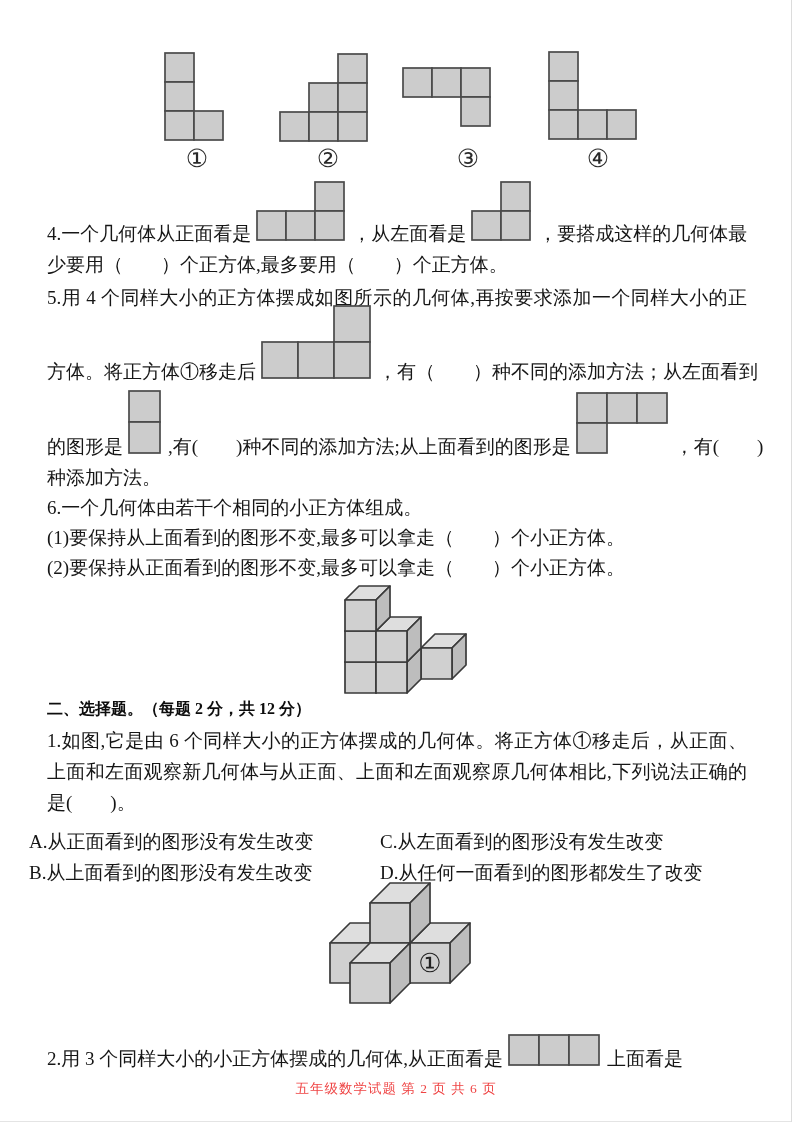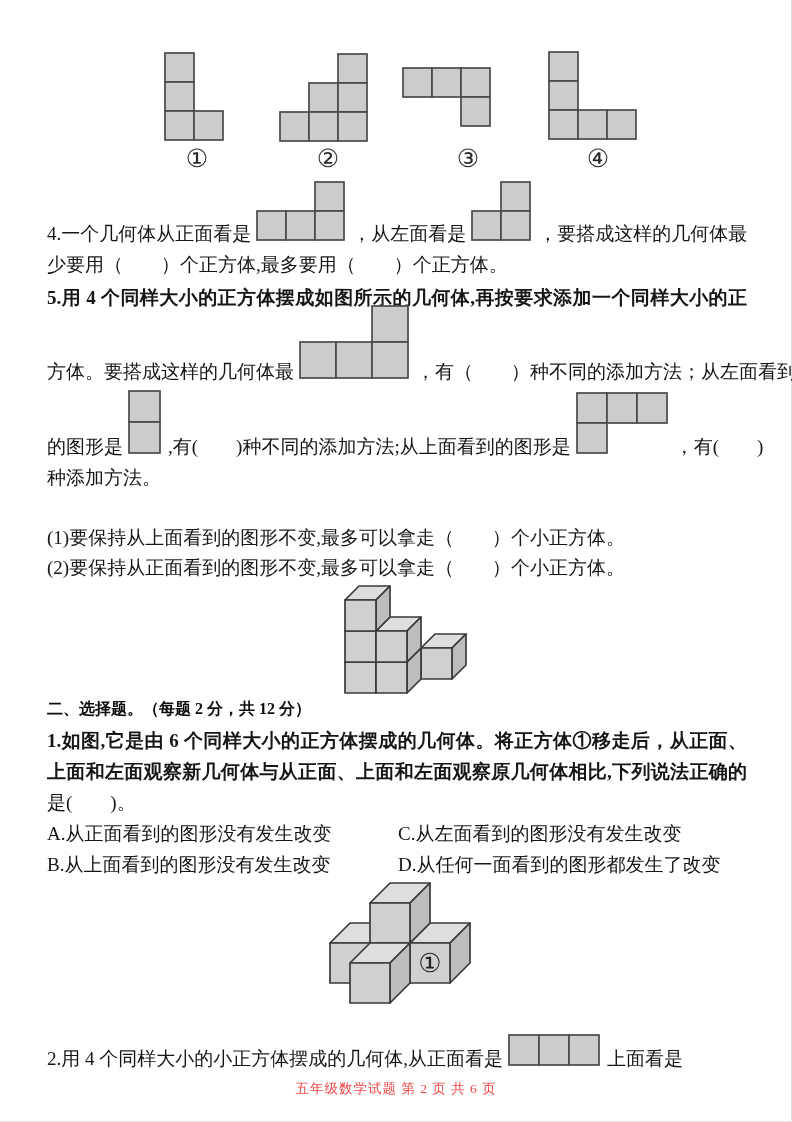--- a/index.html
+++ b/index.html
@@ -3,30 +3,30 @@
 <meta charset="utf-8">
 <style>
   html,body{margin:0;padding:0;background:#ffffff;}
   .page{
     position:relative;width:792px;height:1122px;background:#ffffff;overflow:hidden;
     font-family:"Liberation Serif","DejaVu Serif",serif;
     color:#161616;font-size:19px;line-height:26px;
     box-shadow:inset -1px 0 0 #dcdcdc, inset 0 -1px 0 #e4e4e4;
   }
   .line{position:absolute;left:47px;white-space:nowrap;}
-  .just{width:700px;white-space:normal;text-align:justify;text-align-last:justify;font-weight:bold;}
+  .just{width:700px;white-space:normal;text-align:justify;text-align-last:justify;}
   .line-flex{position:absolute;left:47px;display:flex;align-items:flex-end;white-space:nowrap;}
   .line-flex > span{display:block;text-align:right;}
   .fig{display:block;margin:0 6px 5px 4px;}
   .fig svg{display:block;}
   .abs-fig{position:absolute;}
   .abs-fig svg{display:block;overflow:visible;}
   .shape-label{position:absolute;width:32px;text-align:center;font-size:25px;line-height:28px;color:#2b2b2b;}
   .sec{font-weight:bold;font-size:16px;color:#0d0d0d;}
-  .optline{position:absolute;left:47px;width:700px;white-space:nowrap;}
+  .optline{position:absolute;left:29px;width:700px;white-space:nowrap;margin-top:8px;}
   .opt2{position:absolute;left:351px;top:0;}
   .footer{position:absolute;left:0;top:1076px;width:100%;text-align:center;font-size:13.5px;letter-spacing:1px;color:#ef4444;}
 </style>
 </head>
 <body>
 
 <div class="page">
 
   <div class="abs-fig" style="left:163px;top:51px">
       <svg width="62" height="91">
@@ -85,21 +85,21 @@
           <rect x="2" y="31" width="29" height="29" fill="#cccccc" stroke="#4a4a4a" stroke-width="1.7"></rect>
           <rect x="31" y="31" width="29" height="29" fill="#cccccc" stroke="#4a4a4a" stroke-width="1.7"></rect>
         </svg>
       </span>
     <span>，要搭成这样的几何体最</span>
   </div>
   <div class="line" style="top:252px">少要用（　　）个正方体,最多要用（　　）个正方体。</div>
 
   <div class="line just" style="top:285px">5.用 4 个同样大小的正方体摆成如图所示的几何体,再按要求添加一个同样大小的正</div>
   <div class="line-flex" style="top:304px">
-    <span>方体。要搭成这样的几何体最</span>
+    <span>方体。将正方体①移走后</span>
     <span class="fig">
         <svg width="112" height="76">
           <rect x="74" y="2" width="36" height="36" fill="#cccccc" stroke="#4a4a4a" stroke-width="1.7"></rect>
           <rect x="2" y="38" width="36" height="36" fill="#cccccc" stroke="#4a4a4a" stroke-width="1.7"></rect>
           <rect x="38" y="38" width="36" height="36" fill="#cccccc" stroke="#4a4a4a" stroke-width="1.7"></rect>
           <rect x="74" y="38" width="36" height="36" fill="#cccccc" stroke="#4a4a4a" stroke-width="1.7"></rect>
         </svg>
       </span>
     <span>，有（　　）种不同的添加方法；从左面看到</span>
   </div>
@@ -117,20 +117,21 @@
           <rect x="2" y="2" width="30" height="30" fill="#cccccc" stroke="#4a4a4a" stroke-width="1.7"></rect>
           <rect x="32" y="2" width="30" height="30" fill="#cccccc" stroke="#4a4a4a" stroke-width="1.7"></rect>
           <rect x="62" y="2" width="30" height="30" fill="#cccccc" stroke="#4a4a4a" stroke-width="1.7"></rect>
           <rect x="2" y="32" width="30" height="30" fill="#cccccc" stroke="#4a4a4a" stroke-width="1.7"></rect>
         </svg>
       </span>
     <span>，有(　　)</span>
   </div>
   <div class="line" style="top:465px">种添加方法。</div>
 
+  <div class="line" style="top:495px">6.一个几何体由若干个相同的小正方体组成。</div>
   <div class="line" style="top:525px">(1)要保持从上面看到的图形不变,最多可以拿走（　　）个小正方体。</div>
   <div class="line" style="top:555px">(2)要保持从正面看到的图形不变,最多可以拿走（　　）个小正方体。</div>
   <div class="abs-fig" style="left:345px;top:693px">
       <svg width="2" height="2" style="overflow: visible;">
         <polygon points="76,-45 90,-59 121,-59 107,-45" fill="#dedede" stroke="#3a3a3a" stroke-width="1.7" stroke-linejoin="round"></polygon>
         <polygon points="107,-14 121,-28 121,-59 107,-45" fill="#bdbdbd" stroke="#3a3a3a" stroke-width="1.7" stroke-linejoin="round"></polygon>
         <rect x="76" y="-45" width="31" height="31" fill="#d0d0d0" stroke="#3a3a3a" stroke-width="1.7" stroke-linejoin="round"></rect>
         <polygon points="0,-31 14,-45 45,-45 31,-31" fill="#dedede" stroke="#3a3a3a" stroke-width="1.7" stroke-linejoin="round"></polygon>
         <polygon points="31,0 45,-14 45,-45 31,-31" fill="#bdbdbd" stroke="#3a3a3a" stroke-width="1.7" stroke-linejoin="round"></polygon>
         <rect x="0" y="-31" width="31" height="31" fill="#d0d0d0" stroke="#3a3a3a" stroke-width="1.7" stroke-linejoin="round"></rect>
@@ -177,21 +178,21 @@
         <polygon points="100,-60 120,-80 120,-120 100,-100" fill="#bdbdbd" stroke="#3a3a3a" stroke-width="1.7" stroke-linejoin="round"></polygon>
         <rect x="60" y="-100" width="40" height="40" fill="#d0d0d0" stroke="#3a3a3a" stroke-width="1.7" stroke-linejoin="round"></rect>
         <polygon points="40,-40 60,-60 100,-60 80,-40" fill="#dedede" stroke="#3a3a3a" stroke-width="1.7" stroke-linejoin="round"></polygon>
         <polygon points="80,0 100,-20 100,-60 80,-40" fill="#bdbdbd" stroke="#3a3a3a" stroke-width="1.7" stroke-linejoin="round"></polygon>
         <rect x="40" y="-40" width="40" height="40" fill="#d0d0d0" stroke="#3a3a3a" stroke-width="1.7" stroke-linejoin="round"></rect>
         <text x="120" y="-40" text-anchor="middle" dominant-baseline="central" font-size="26" fill="#222222">①</text>
       </svg>
     </div>
 
   <div class="line-flex" style="top:1033px">
-    <span>2.用 4 个同样大小的小正方体摆成的几何体,从正面看是</span>
+    <span>2.用 3 个同样大小的小正方体摆成的几何体,从正面看是</span>
     <span class="fig">
         <svg width="94" height="34">
           <rect x="2" y="2" width="30" height="30" fill="#cccccc" stroke="#4a4a4a" stroke-width="1.7"></rect>
           <rect x="32" y="2" width="30" height="30" fill="#cccccc" stroke="#4a4a4a" stroke-width="1.7"></rect>
           <rect x="62" y="2" width="30" height="30" fill="#cccccc" stroke="#4a4a4a" stroke-width="1.7"></rect>
         </svg>
       </span>
     <span>上面看是</span>
   </div>
 

